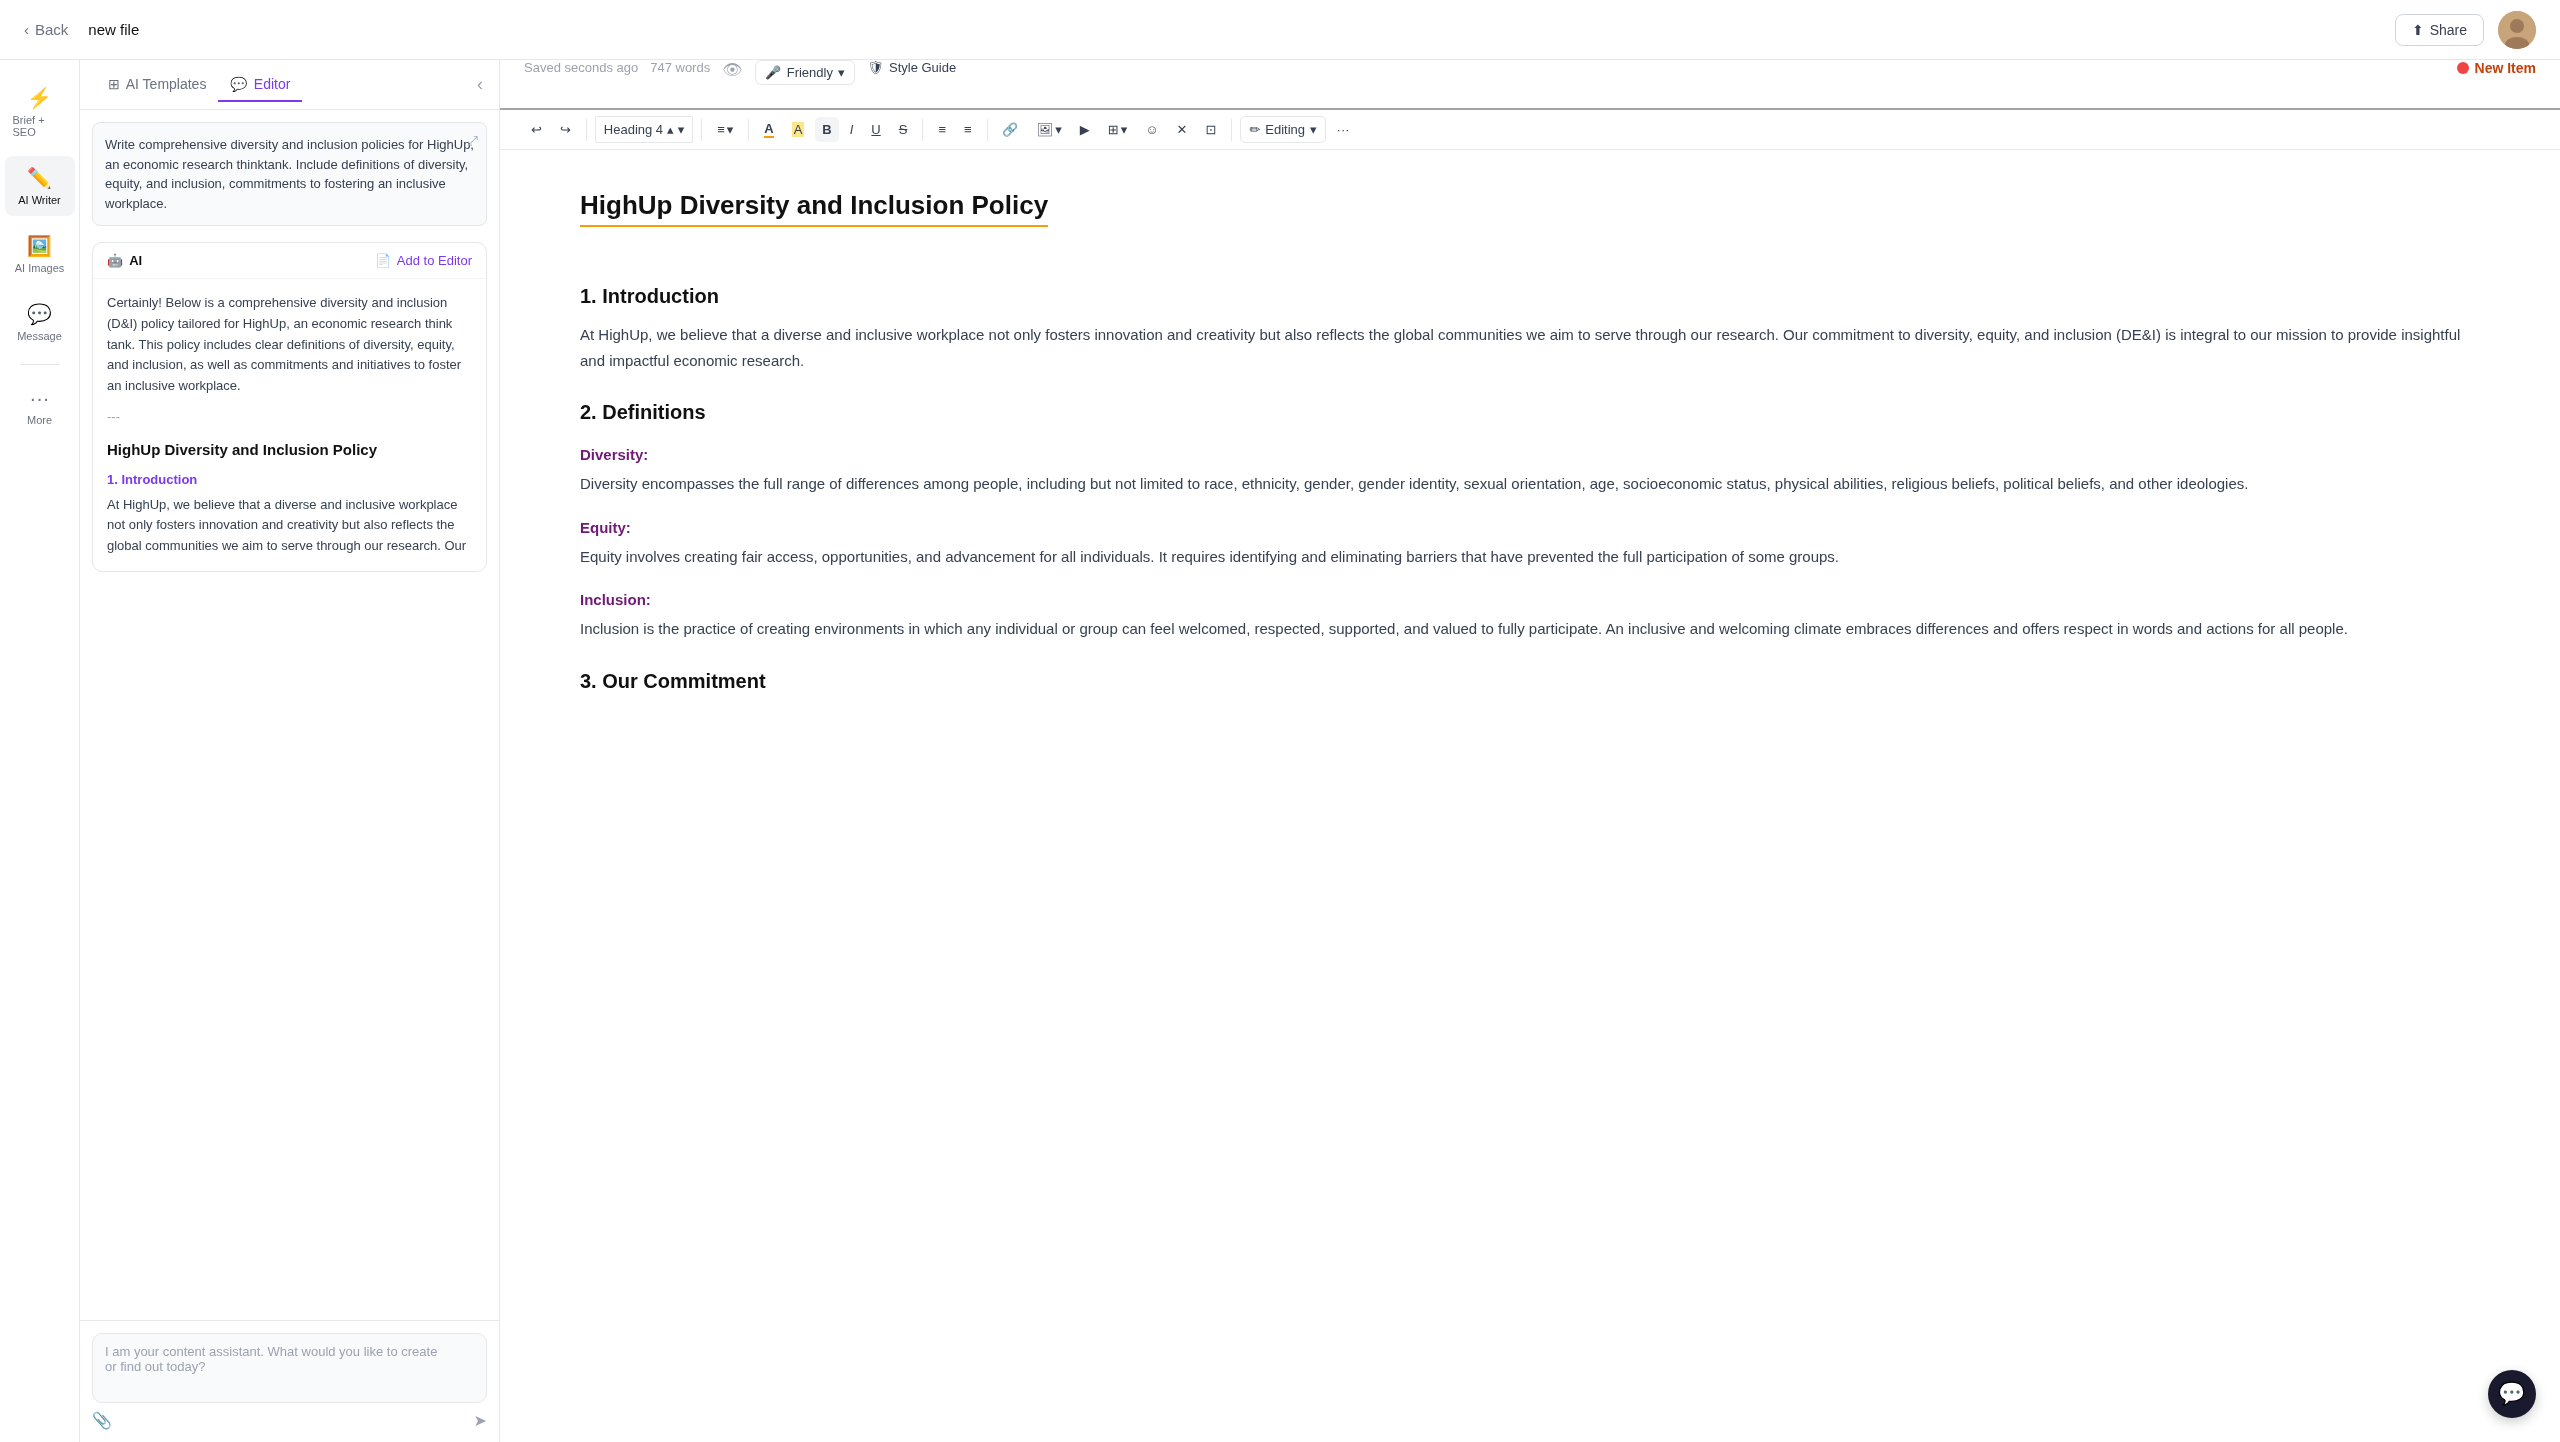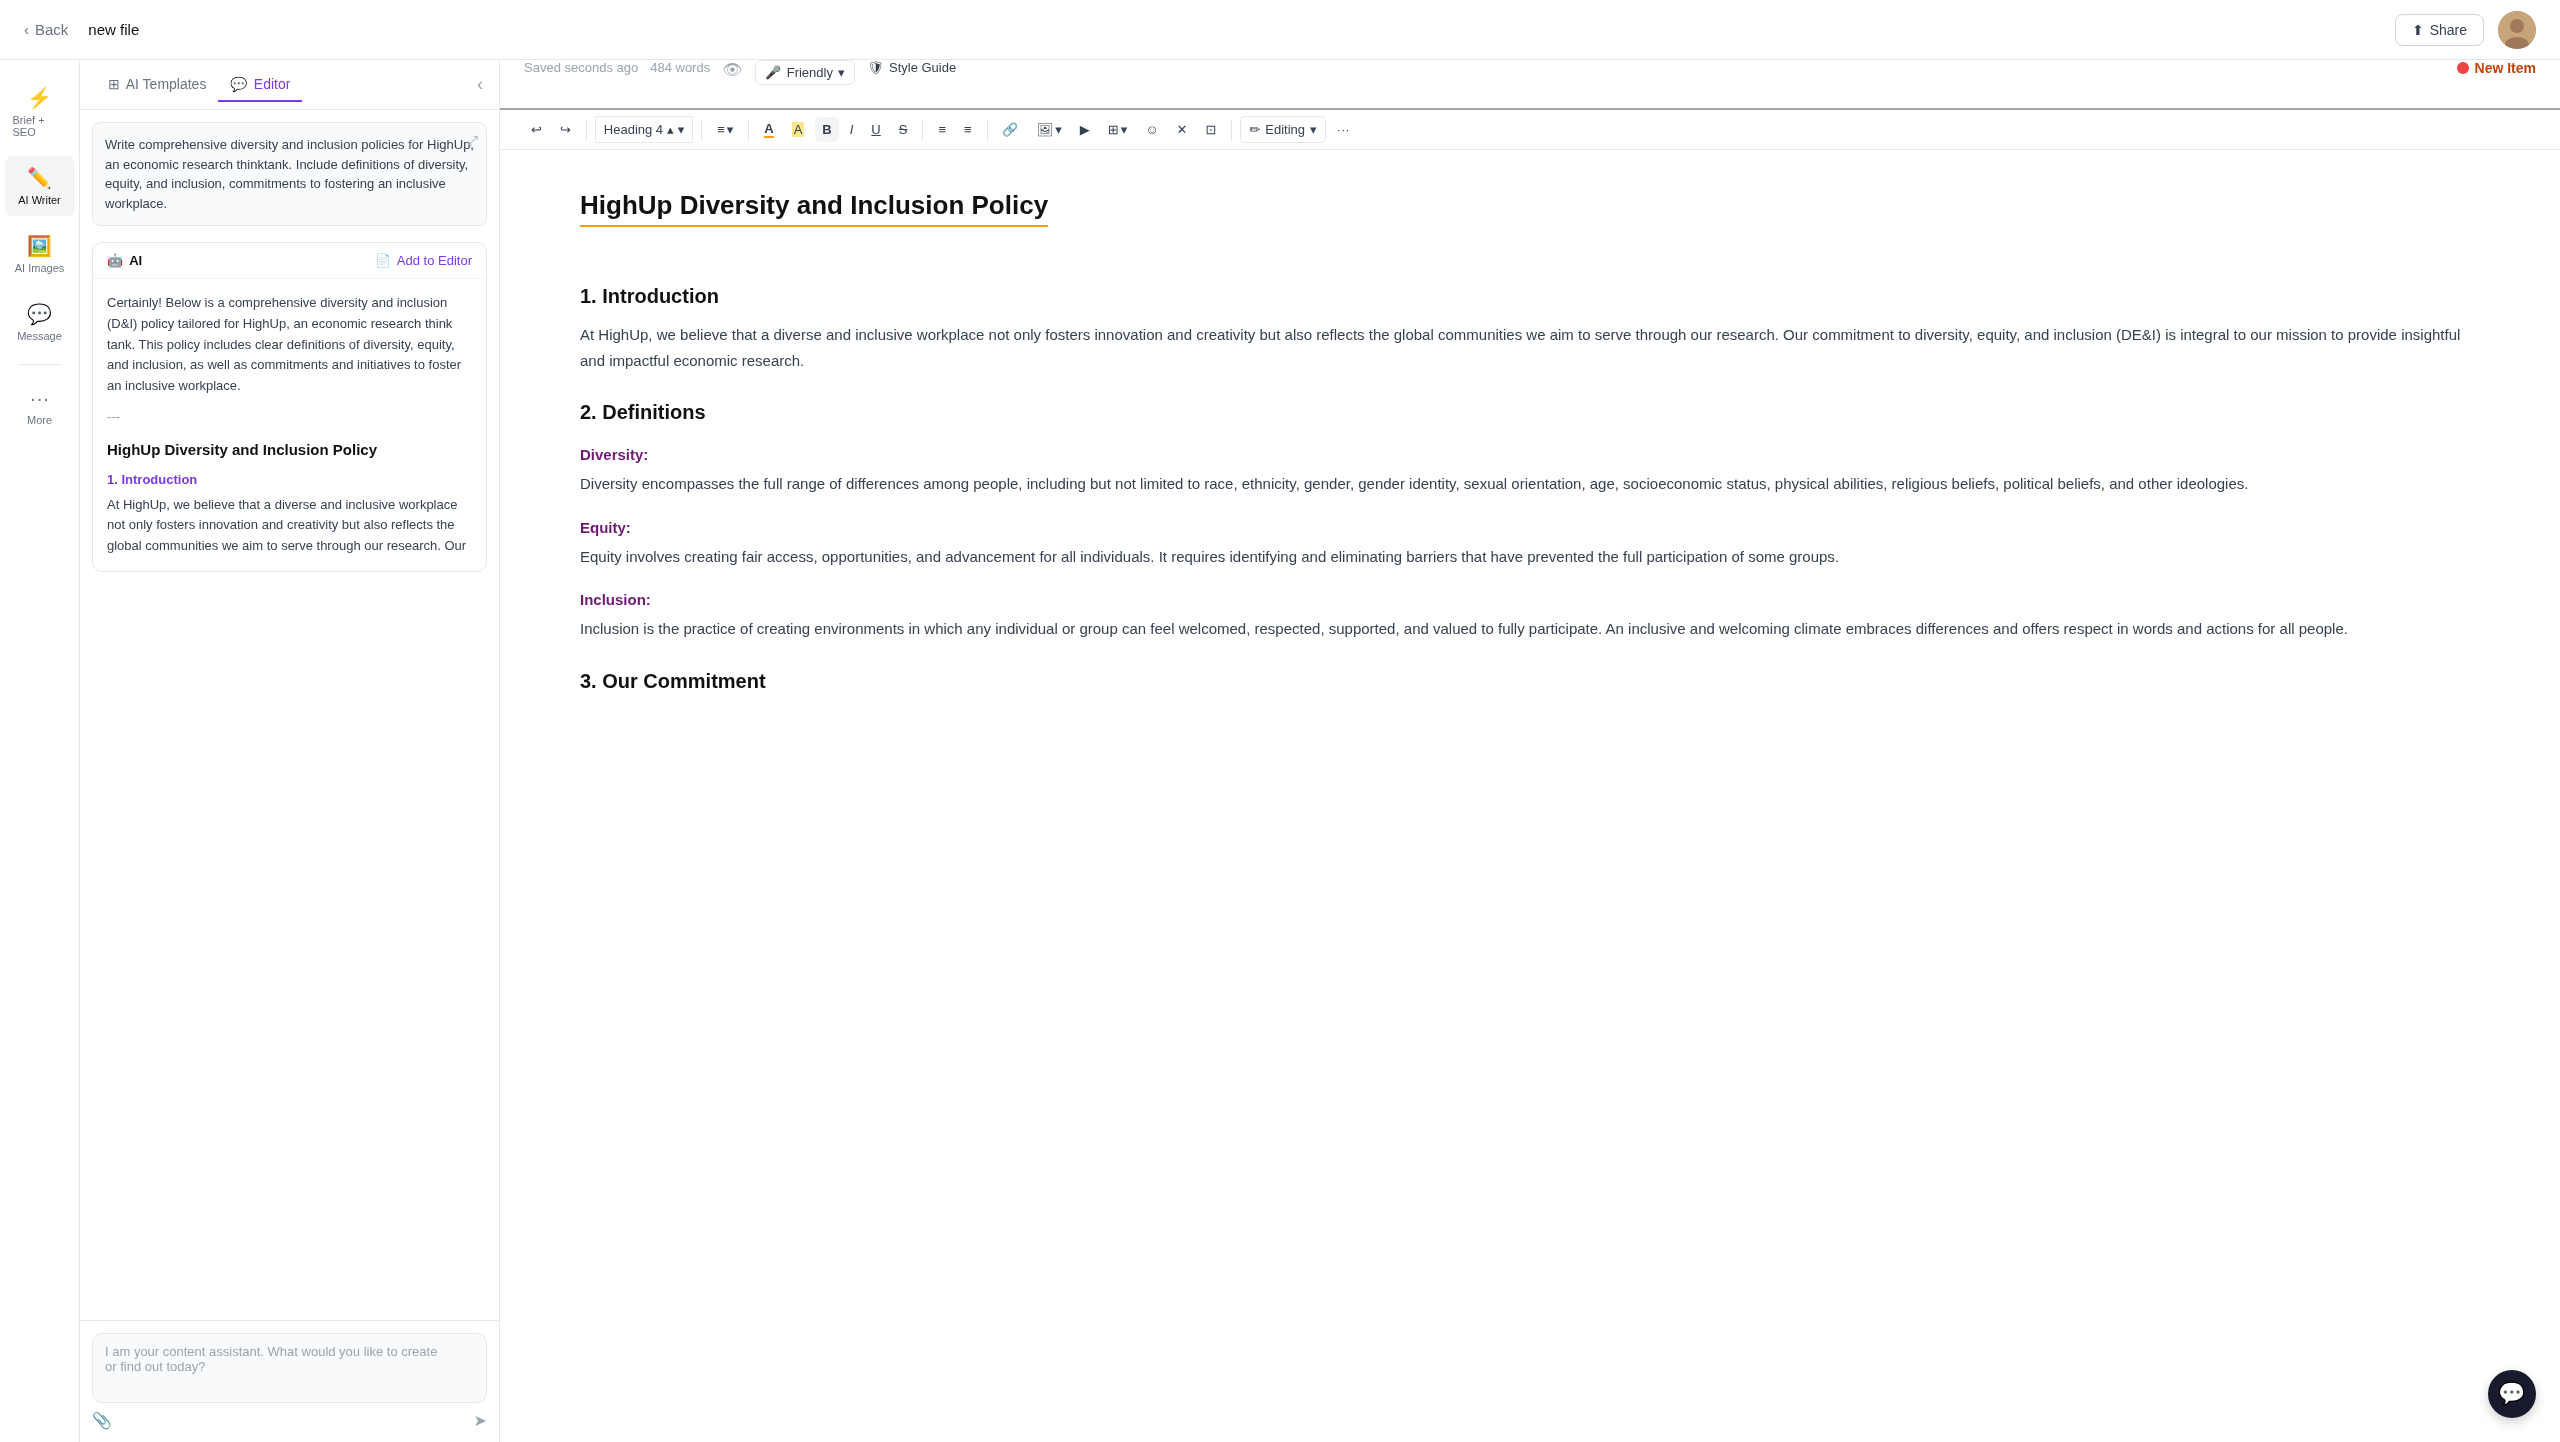--- a/index.html
+++ b/index.html
@@ -270,21 +270,21 @@
       </div>
     </div>
   </div>
 
   <div class="editor-area">
 
     <div class="editor-header">
       <span class="save-status">
         <span>Saved seconds ago</span>
       </span>
-      <span class="word-count">484 words</span>
+      <span class="word-count">747 words</span>
       <span class="visibility-icon">👁</span>
       <span class="tone-selector">
         <span>🎤</span>
         <span>Friendly</span>
         <span>▾</span>
       </span>
       <span class="style-guide-btn">
         <span>🛡</span>
         <span>Style Guide</span>
       </span>

